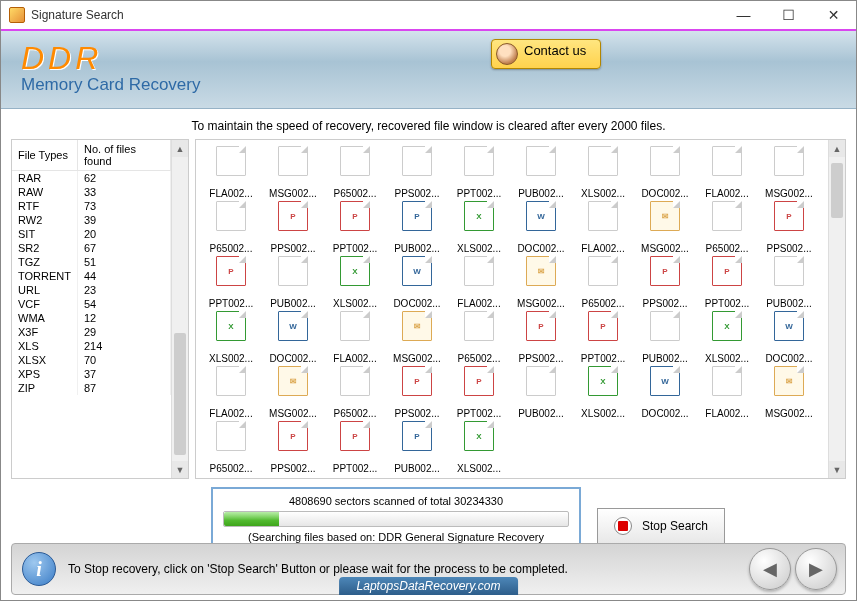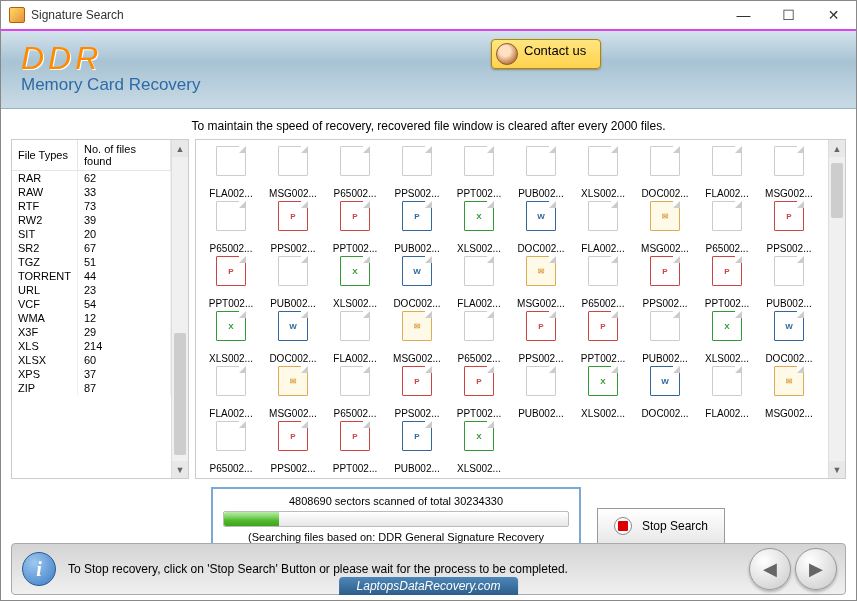--- a/index.html
+++ b/index.html
@@ -139,21 +139,21 @@
               <tr>
                 <td>X3F</td>
                 <td>29</td>
               </tr>
               <tr>
                 <td>XLS</td>
                 <td>214</td>
               </tr>
               <tr>
                 <td>XLSX</td>
-                <td>60</td>
+                <td>70</td>
               </tr>
               <tr>
                 <td>XPS</td>
                 <td>37</td>
               </tr>
               <tr>
                 <td>ZIP</td>
                 <td>87</td>
               </tr>
             </tbody>

